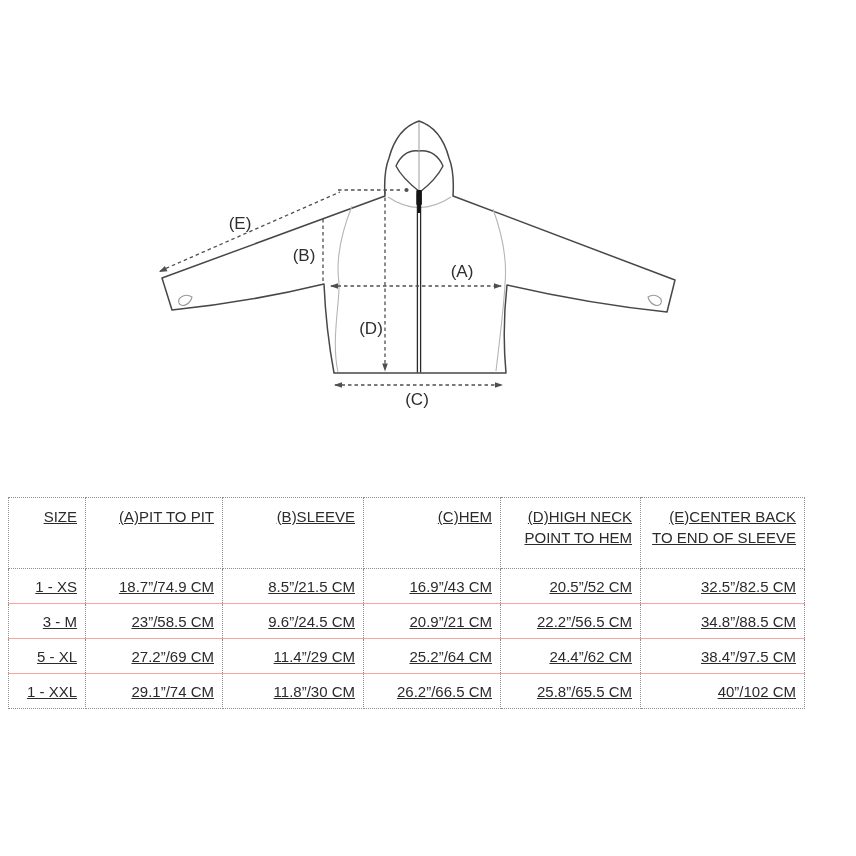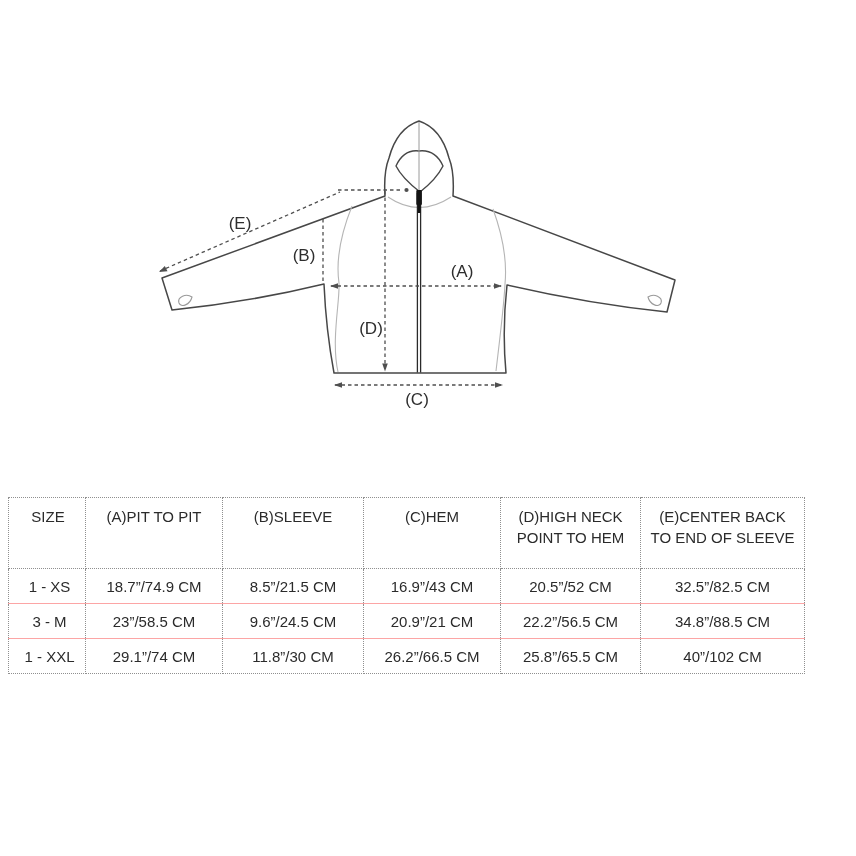--- a/index.html
+++ b/index.html
@@ -14,22 +14,23 @@
   }
   table.size-chart{
     position:absolute;left:8px;top:497px;width:796px;
     border-collapse:collapse;table-layout:fixed;
     font-size:15px;color:#2b2b2b;background:#fff;
   }
   table.size-chart th,
   table.size-chart td{
     border-left:1px dotted #8f8f8f;
     border-right:1px dotted #8f8f8f;
-    padding:0 8px;text-align:center;font-weight:400;
+    padding:0 8px;text-align:right;font-weight:400;
     overflow:hidden;
+    text-decoration:underline;
   }
   table.size-chart th{
     height:62px;vertical-align:top;padding-top:8px;
     white-space:pre-line;line-height:21px;
     border-top:1px dotted #8f8f8f;
     border-bottom:1px dotted #8f8f8f;
   }
   table.size-chart td{height:34px;vertical-align:middle;}
   table.size-chart td.size-col{padding-left:13px;}
   table.size-chart th.size-col{padding-left:10px;}
@@ -128,20 +129,28 @@
         </tr>
         <tr>
           <td class="size-col">3 - M</td>
           <td>23”/58.5 CM</td>
           <td>9.6”/24.5 CM</td>
           <td>20.9”/21 CM</td>
           <td>22.2”/56.5 CM</td>
           <td>34.8”/88.5 CM</td>
         </tr>
         <tr>
+          <td class="size-col">5 - XL</td>
+          <td>27.2”/69 CM</td>
+          <td>11.4”/29 CM</td>
+          <td>25.2”/64 CM</td>
+          <td>24.4”/62 CM</td>
+          <td>38.4”/97.5 CM</td>
+        </tr>
+        <tr>
           <td class="size-col">1 - XXL</td>
           <td>29.1”/74 CM</td>
           <td>11.8”/30 CM</td>
           <td>26.2”/66.5 CM</td>
           <td>25.8”/65.5 CM</td>
           <td>40”/102 CM</td>
         </tr>
       </tbody>
   </table>
 

